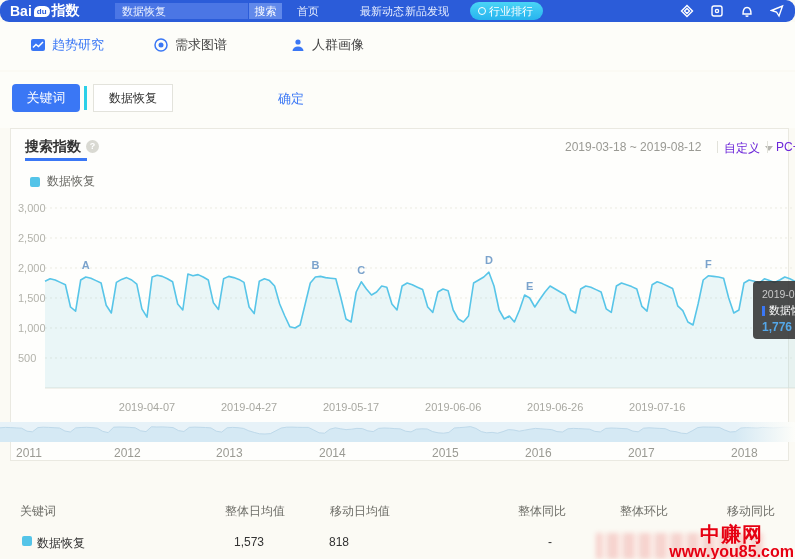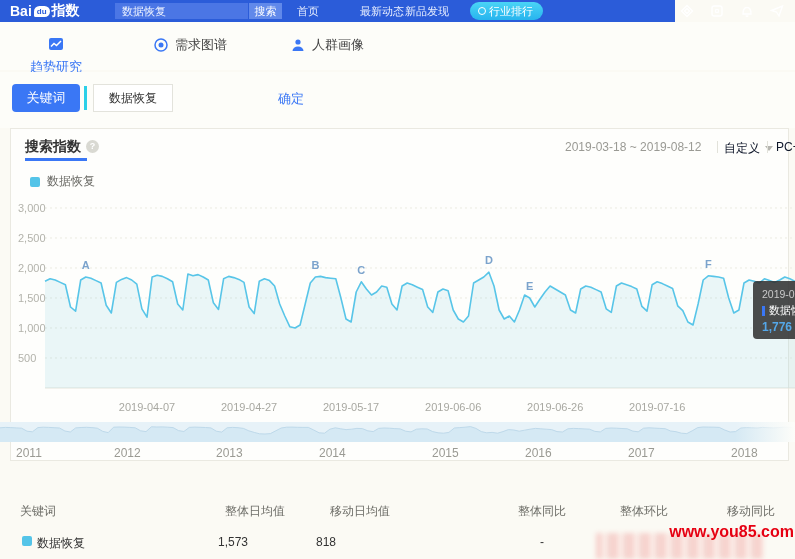--- a/index.html
+++ b/index.html
@@ -1,53 +1,53 @@
 <!DOCTYPE html>
 <html><head>
 <meta charset="utf-8">
 <style>
   * { margin:0; padding:0; box-sizing:border-box; }
   html,body { width:795px; height:559px; }
   body { font-family:"Liberation Sans","DejaVu Sans",sans-serif; background:#fbfaf4; position:relative; overflow:hidden; color:#333; }
   #stage { position:absolute; inset:0; width:795px; height:559px; overflow:hidden; }
 
   
-  .navbar { position:absolute; left:0; top:0; width:675px; height:22px; background:#2b5cd9; display:flex; align-items:center; }
+  .navbar { position:absolute; left:0; top:0; width:795px; height:22px; background:#2b5cd9; display:flex; align-items:center;border-radius:9px; }
   .logo { position:absolute; left:10px; top:0; height:22px; display:flex; align-items:center; color:#fff; font-weight:bold; font-size:14px; }
   .logo .cloud { display:inline-block; background:#fff; color:#2b5cd9; font-size:8px; font-weight:bold; border-radius:7px 7px 7px 2px; padding:1px 3px; margin:0 2px; }
   .nav-search { position:absolute; left:115px; top:3px; width:133px; height:16px; background:#4b76e5; color:#eef3ff; font-size:11px; line-height:16px; padding-left:7px; border:0; }
   .nav-search-btn { position:absolute; left:249px; top:3px; width:33px; height:16px; background:#6189ea; color:#fff; font-size:11px; line-height:16px; text-align:center; cursor:pointer; }
   .nav-link { position:absolute; top:4px; color:#e9efff; font-size:11px; line-height:14px; cursor:pointer; }
   .nav-pill { position:absolute; left:470px; top:2px; height:18px; padding:0 10px 0 8px; border-radius:9px; background:linear-gradient(180deg,#4ad4f6,#27b4ee); color:#fff; font-size:11px; line-height:18px; cursor:pointer; display:flex; align-items:center; gap:3px; }
   .nav-pill .dot { width:8px; height:8px; border:1.5px solid #fff; border-radius:50%; display:inline-block; }
   .nav-ic { position:absolute; top:4px; width:14px; height:14px; cursor:pointer; }
   .nav-ic svg { width:14px; height:14px; stroke:#fff; fill:none; stroke-width:1.4; }
 
   
   .tabs { position:absolute; left:0; top:22px; width:795px; height:48px; background:#fdfdf9; border-bottom:1px solid #ececе4; }
   .tab { position:absolute; top:14px; display:flex; align-items:center; gap:6px; font-size:13px; cursor:pointer; color:#444; }
-  .tab.active { color:#3a77f5;flex-direction:column; }
+  .tab.active { color:#3a77f5; }
   .tab .ticon { width:16px; height:16px; display:inline-block; }
 
   
   .kwbar { position:absolute; left:0; top:72px; width:795px; height:56px; background:#fdfdf9; }
   .kw-btn { position:absolute; left:12px; top:12px; width:68px; height:28px; background:#3a77f5; border-radius:4px; color:#fff; font-size:13px; line-height:28px; text-align:center; cursor:pointer; }
   .kw-caret { position:absolute; left:84px; top:14px; width:3px; height:24px; background:#2bd0e8; }
   .kw-tag { position:absolute; left:93px; top:12px; width:80px; height:28px; background:#fff; border:1px solid #e3e3dc; color:#333; font-size:12px; line-height:26px; text-align:center; cursor:pointer; }
   .kw-add { position:absolute; left:183px; top:12px; width:82px; height:28px; background:#fff; border:1px solid #e3e3dc; color:#8b8b86; font-size:12px; line-height:26px; text-align:center; cursor:pointer; }
   .kw-ok { position:absolute; left:278px; top:18px; color:#3a77f5; font-size:13px; cursor:pointer; }
 
   
   .card { position:absolute; left:10px; top:128px; width:779px; height:333px; background:#fefefc; border:1px solid #eae9e1; }
   .card-title { position:absolute; left:25px; top:138px; font-size:14px; font-weight:bold; color:#333; }
   .title-underline { position:absolute; left:25px; top:158px; width:62px; height:3px; background:#3a77f5; }
   .help { display:inline-block; width:13px; height:13px; border-radius:50%; background:#d9d9d2; color:#fff; font-size:9px; line-height:13px; text-align:center; vertical-align:2px; margin-left:5px; }
   .range-ctl { position:absolute; top:140px; font-size:12px; color:#9a9a94; }
   .ctl-sep { display:inline-block; width:1px; height:12px; background:#e2e2da; margin:0 12px; vertical-align:-2px; }
-  .ctl-link { color:#0f172a; cursor:pointer; }
+  .ctl-link { color:#6d28d9; cursor:pointer; }
   .caret-down { display:inline-block; width:0; height:0; border-left:4px solid transparent; border-right:4px solid transparent; border-top:5px solid #b5b5af; margin-left:5px; vertical-align:1px; }
   .legend { position:absolute; left:30px; top:173px; display:flex; align-items:center; gap:7px; font-size:12px; color:#6b6b66; }
   .legend .sq { width:10px; height:10px; background:#54c4e8; border-radius:2px; }
 
   
   #trend-svg { position:absolute; left:0; top:195px; width:795px; height:230px; }
   .grid { stroke:#ebebe1; stroke-width:1; stroke-dasharray:2 3; }
   .axis { stroke:#e4e4db; stroke-width:1; }
   .ytick { fill:#b3b3ab; font-size:11px; }
   .xtick { fill:#a8a8a1; font-size:11px; }
@@ -66,21 +66,21 @@
   .tooltip { position:absolute; left:753px; top:281px; width:96px; height:58px; background:rgba(45,45,45,0.85); border-radius:4px; padding:7px 9px; }
   .tt-date { font-size:10.5px; color:#c9c9c9; margin-bottom:3px; white-space:nowrap; }
   .tt-kw { font-size:11px; color:#fff; white-space:nowrap; display:flex; align-items:center; gap:4px; }
   .tt-kw .bar { display:inline-block; width:3px; height:10px; background:#3a77f5; }
   .tt-val { font-size:12px; font-weight:bold; color:#54a7e8; margin-top:2px; white-space:nowrap; }
 
   
   .ov-title { position:absolute; left:25px; top:470px; font-size:14px; font-weight:bold; color:#333; }
   .th { position:absolute; top:503px; font-size:12px; color:#6e6e68; white-space:nowrap; }
   .td { position:absolute; top:535px; font-size:12px; color:#333; white-space:nowrap; }
-  .num { text-align:left; }
+  .num { text-align:center; }
   .row-sq { position:absolute; left:22px; top:536px; width:10px; height:10px; background:#54c4e8; border-radius:2px; }
 
   
   .smudge { position:absolute; left:596px; top:533px; width:168px; height:26px;
     background:repeating-linear-gradient(90deg,rgba(230,40,40,0.35) 0 6px,rgba(255,120,120,0.15) 6px 11px,rgba(210,30,30,0.3) 11px 16px);
     filter:blur(2.5px); opacity:0.55; }
   .wm { position:absolute; right:1px; top:524px; text-align:center; color:#e60012; line-height:1.02; }
   .wm-1 { font-size:20px; font-weight:bold; letter-spacing:1px; }
   .wm-2 { font-size:16px; font-weight:bold; }
 </style>
@@ -240,23 +240,24 @@
   <div class="th" style="left:20px">关键词</div>
   <div class="th" style="left:225px">整体日均值</div>
   <div class="th" style="left:330px">移动日均值</div>
   <div class="th" style="left:518px">整体同比</div>
   <div class="th" style="left:620px">整体环比</div>
   <div class="th" style="left:727px">移动同比</div>
 
   <div class="row-sq"></div>
   <div class="td" style="left:37px">数据恢复</div>
   <div class="td num" style="left:218px;width:62px">1,573</div>
-  <div class="td num" style="left:316px;width:62px">818</div>
+  <div class="td num" style="left:308px;width:62px">818</div>
   <div class="td num" style="left:540px;width:20px">-</div>
   <div class="td num" style="left:640px;width:20px"></div>
   <div class="td num" style="left:760px;width:20px"></div>
 
   <div class="smudge"></div>
   <div class="wm">
+    <div class="wm-1">中赚网</div>
     <div class="wm-2">www.you85.com</div>
   </div>
 
 </div>
 
 </body></html>

